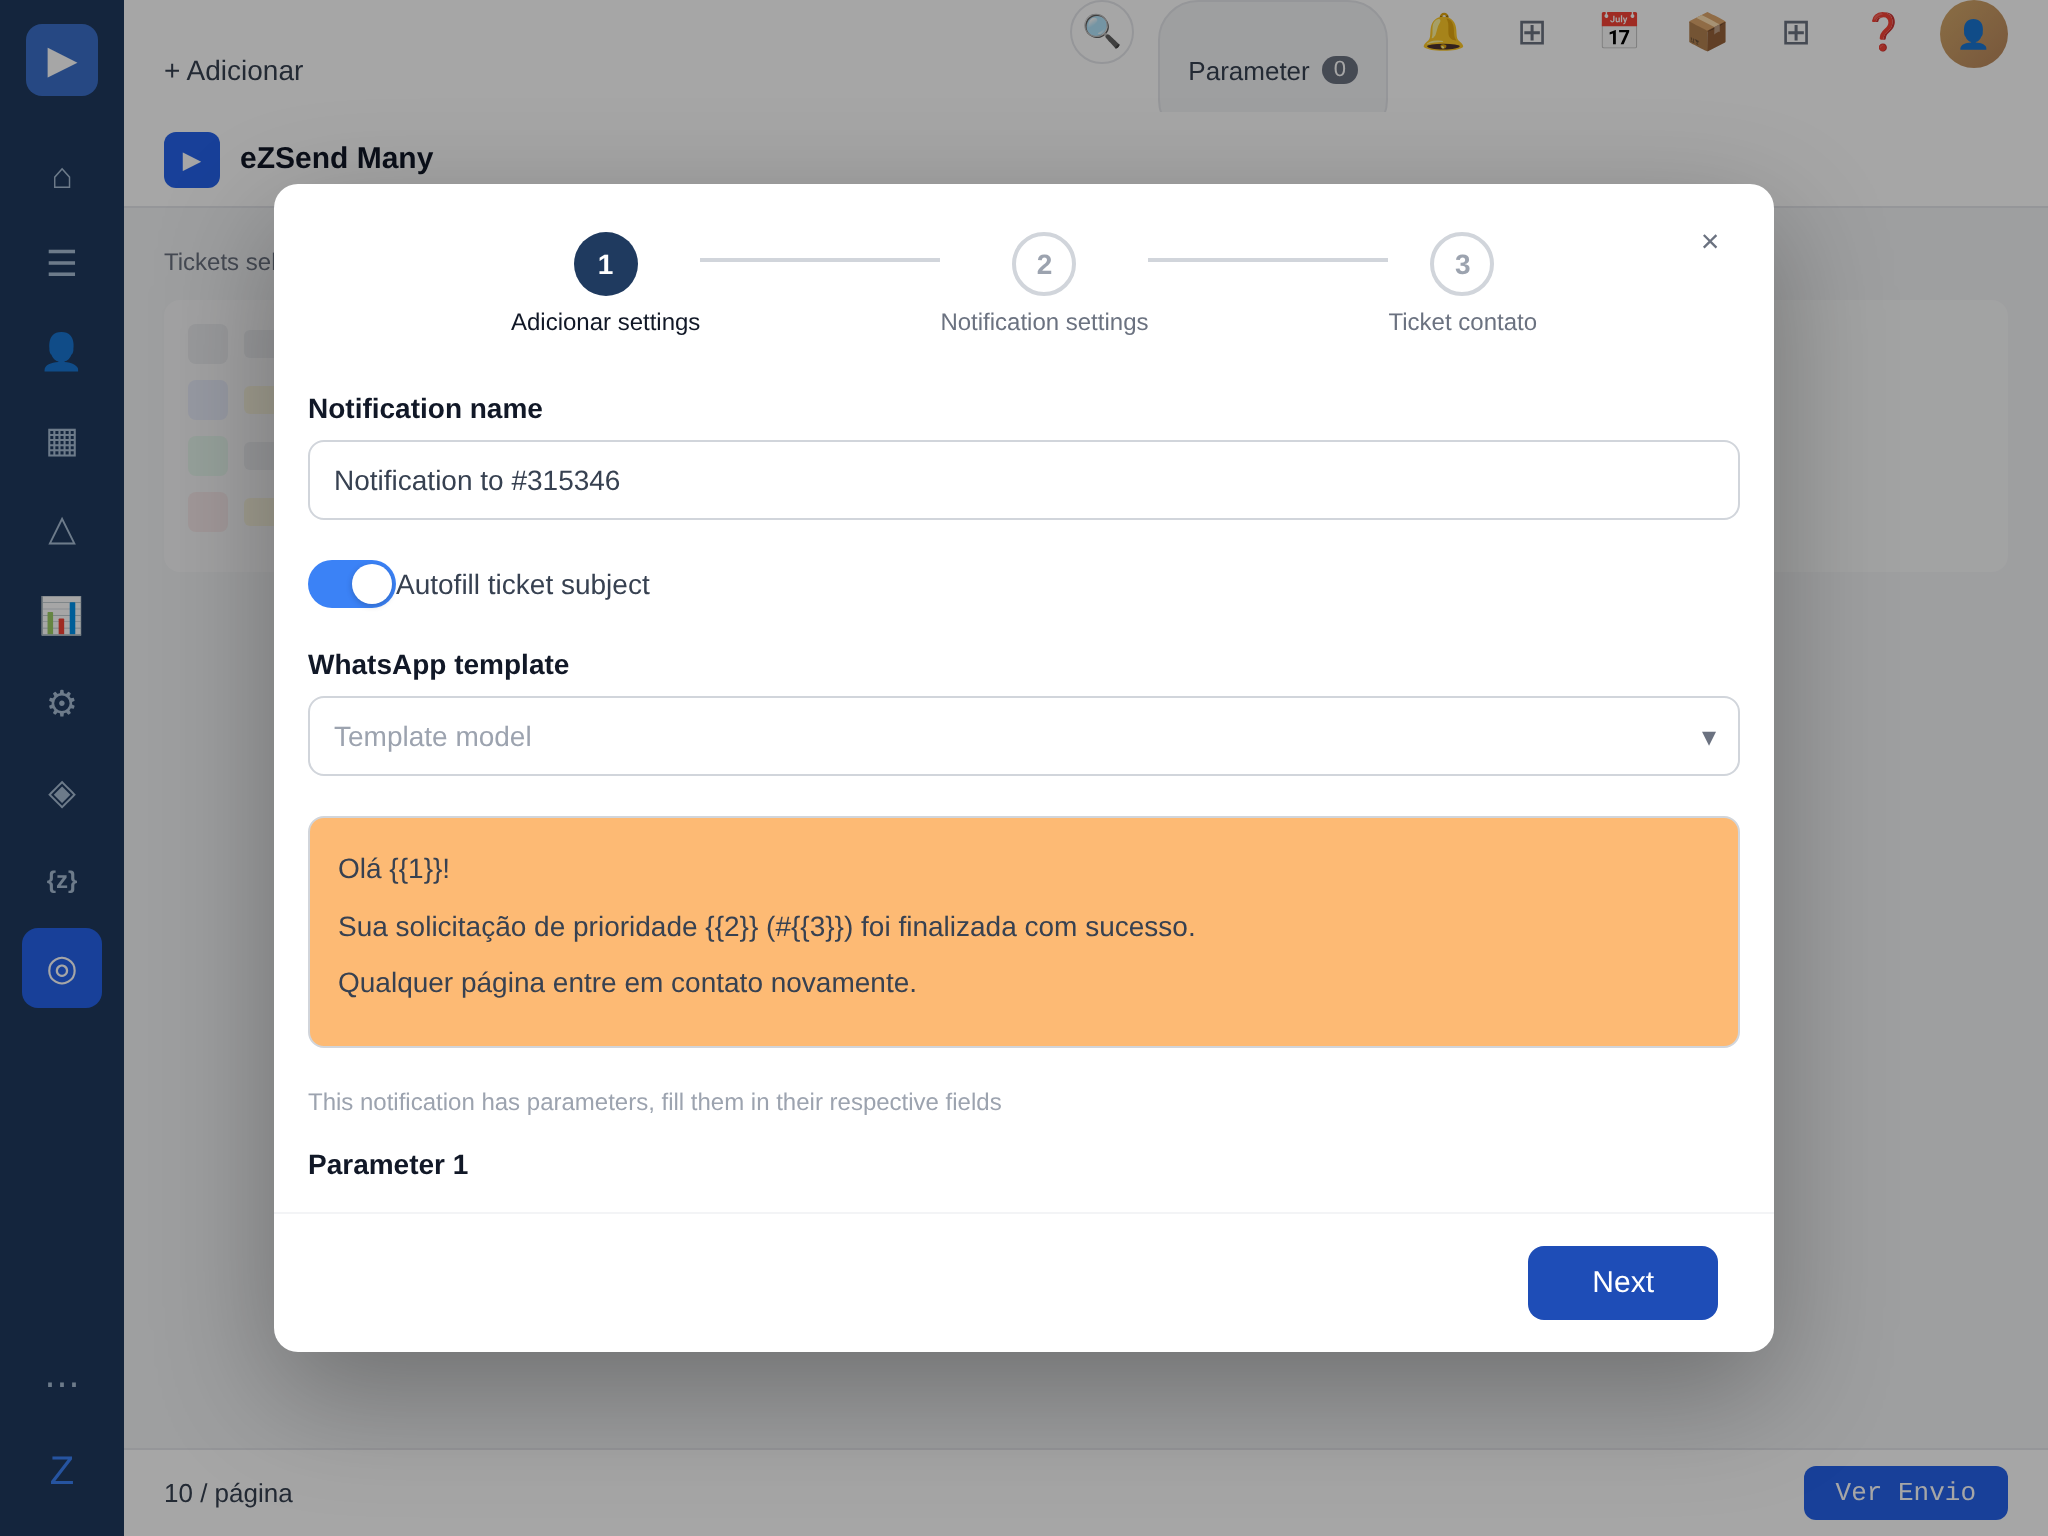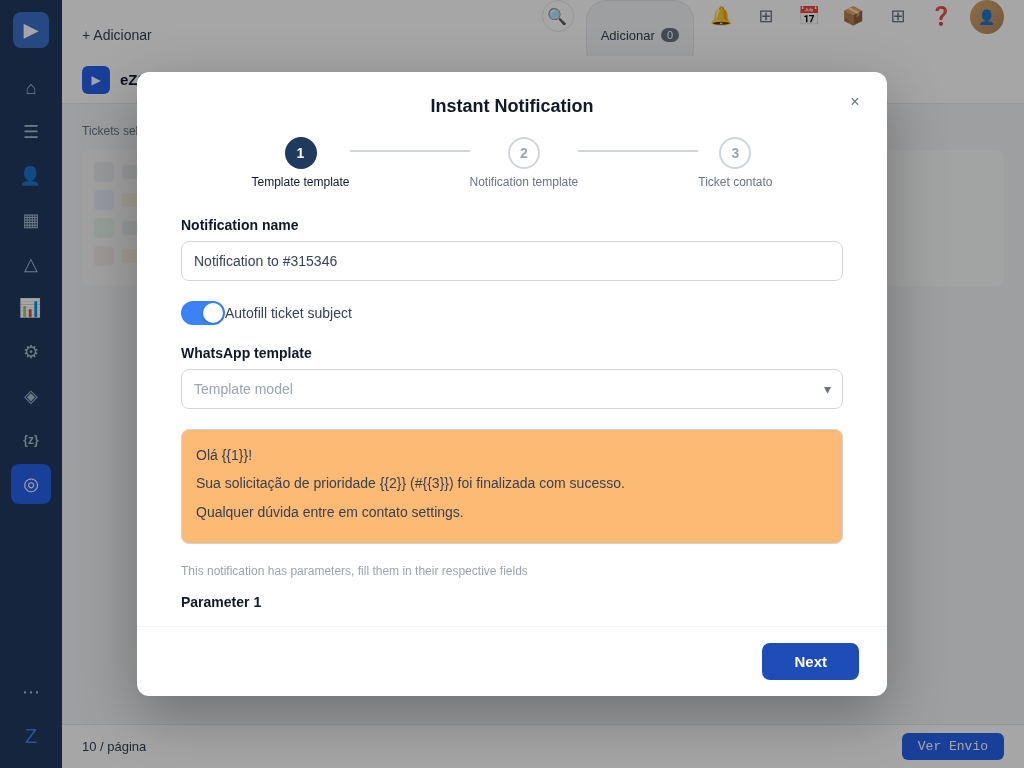--- a/index.html
+++ b/index.html
@@ -218,21 +218,21 @@
     }
     .step-line {
       width: 120px;
       height: 2px;
       background: #d1d5db;
       margin-bottom: 24px;
     }
 
     
     .modal-body {
-      padding: 0 44px;
+      padding: 0 17px;
       overflow-y: auto;
       flex: 1;
     }
     .modal-body::-webkit-scrollbar { width: 6px; }
     .modal-body::-webkit-scrollbar-track { background: #f1f1f1; }
     .modal-body::-webkit-scrollbar-thumb { background: #c1c1c1; border-radius: 3px; }
 
     .form-group { margin-bottom: 20px; }
     .form-label {
       font-size: 14px;
@@ -347,21 +347,21 @@
       justify-content: flex-end;
       border-top: 1px solid #f3f4f6;
     }
     .btn-next {
       background: #1e4db7;
       color: white;
       border: none;
       border-radius: 8px;
       padding: 10px 32px;
       font-size: 15px;
-      font-weight: 700;
+      font-weight: 400;
       cursor: pointer;
     }
 
     
     .bg-table {
       background: white;
       border-radius: 8px;
       padding: 12px;
       opacity: 0.5;
     }
@@ -425,21 +425,21 @@
 
 <div class="topbar">
   <div class="topbar-add">
     <span>+ Adicionar</span>
   </div>
   <div class="topbar-spacer"></div>
   <div class="topbar-search">
     <span>🔍</span>
   </div>
   <div class="topbar-conversations">
-    <span>Adicionar</span>
+    <span>Parameter</span>
     <span class="conv-badge">0</span>
   </div>
   <div class="topbar-icon">
     <span>🔔</span>
   </div>
   <div class="topbar-icon">
     <span>⊞</span>
   </div>
   <div class="topbar-icon">
     <span>📅</span>
@@ -504,35 +504,34 @@
   <button class="bottombar-btn">Ver Envio</button>
 </div>
 
 <div class="overlay">
   <div class="modal">
 
     <div class="modal-header">
       <div class="modal-close">
         <span>×</span>
       </div>
-      <h2 class="modal-title">Instant Notification</h2>
 
       <div class="stepper">
         <div class="step">
           <div class="step-circle active">
             <span>1</span>
           </div>
-          <span class="step-label active-label">Template template</span>
+          <span class="step-label active-label">Adicionar settings</span>
         </div>
         <div class="step-line"></div>
         <div class="step">
           <div class="step-circle inactive">
             <span>2</span>
           </div>
-          <span class="step-label">Notification template</span>
+          <span class="step-label">Notification settings</span>
         </div>
         <div class="step-line"></div>
         <div class="step">
           <div class="step-circle inactive">
             <span>3</span>
           </div>
           <span class="step-label">Ticket contato</span>
         </div>
       </div>
     </div>
@@ -558,21 +557,21 @@
             <option value="">Template model</option>
           </select>
           <span class="select-arrow">▾</span>
         </div>
       </div>
 
       <div class="form-group">
         <div class="message-box">
           <p>Olá {{1}}!</p>
           <p>Sua solicitação de prioridade {{2}} (#{{3}}) foi finalizada com sucesso.</p>
-          <p>Qualquer dúvida entre em contato settings.</p>
+          <p>Qualquer página entre em contato novamente.</p>
         </div>
       </div>
 
       <p class="params-note">This notification has parameters, fill them in their respective fields</p>
 
       <div class="params-row">
         <div class="param-group">
           <label class="param-label">Parameter 1</label>
 
         </div>

